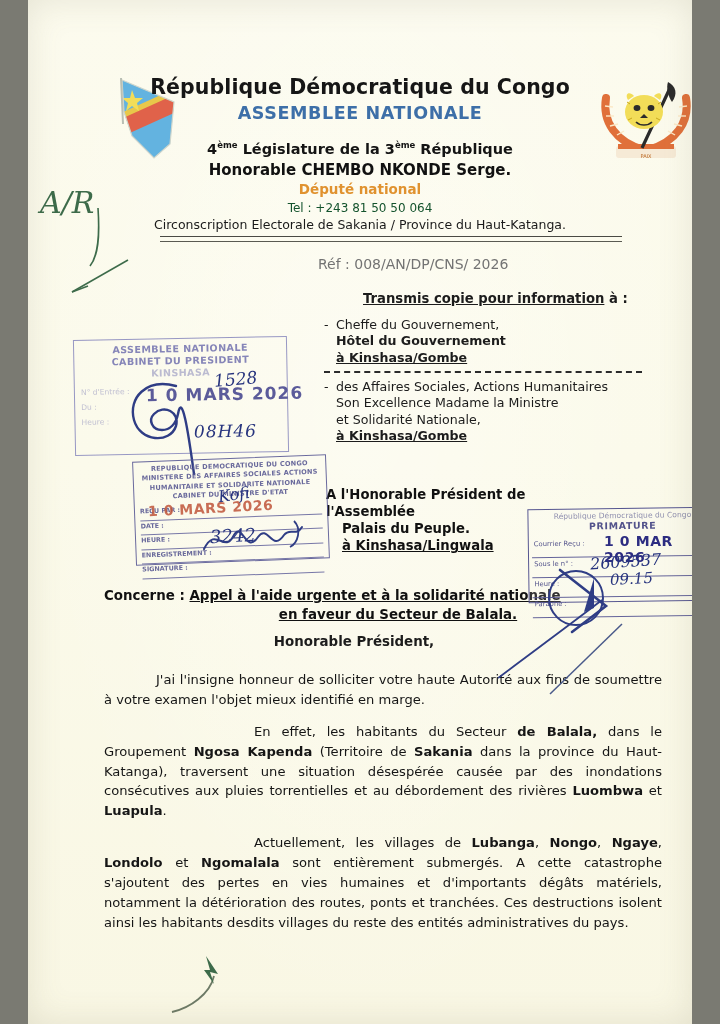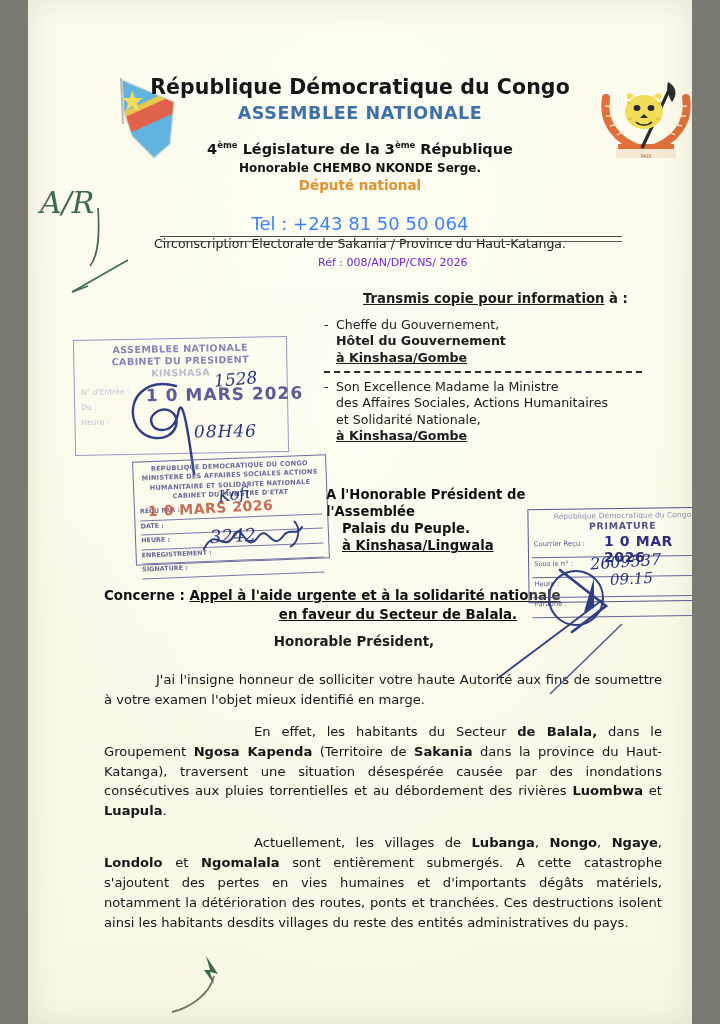--- a/index.html
+++ b/index.html
@@ -59,35 +59,35 @@
     font-size: 14.5px;
     font-weight: bold;
     margin-top: 17px;
     color: #141414;
   }
   .h-legislature sup {
     font-size: 8.5px;
     vertical-align: super;
   }
   .h-name {
-    font-size: 12px;
+    font-size: 15px;
     font-weight: bold;
     margin-top: 5px;
     color: #111;
   }
   .h-role {
     font-size: 13.5px;
     font-weight: bold;
     color: #e0922f;
     margin-top: 2px;
   }
   .h-tel {
-    font-size: 18px;
-    margin-top: 20px;
-    color: #3b82f6;
+    font-size: 12px;
+    margin-top: 4px;
+    color: #14532d;
   }
   .h-circ {
     font-size: 12.5px;
     margin-top: 2px;
     color: #1a1a1a;
   }
   .rule-double {
     position: absolute;
     left: 132px;
     width: 462px;
@@ -112,22 +112,22 @@
     top: 76px;
     width: 104px;
     height: 92px;
   }
 
   
   .ref {
     position: absolute;
     left: 290px;
     top: 256px;
-    font-size: 11px;
-    color: #6d28d9;
+    font-size: 14px;
+    color: #737373;
   }
 
   
   .transmis {
     position: absolute;
     left: 290px;
     top: 291px;
     font-size: 13.2px;
     font-weight: bold;
   }
@@ -500,22 +500,22 @@
   <div class="recipients" id="recipient-list">
       <div class="rcpt">
         <span class="dash">-</span>
         <div>Cheffe du Gouvernement,</div>
         <div class="b">Hôtel du Gouvernement</div>
         <div class="b"><span class="u">à Kinshasa/Gombe</span></div>
       </div>
       <div class="sep-dashed"></div>
       <div class="rcpt">
         <span class="dash">-</span>
+        <div>des Affaires Sociales, Actions Humanitaires</div>
         <div>Son Excellence Madame la Ministre</div>
-        <div>des Affaires Sociales, Actions Humanitaires</div>
         <div>et Solidarité Nationale,</div>
         <div class="b"><span class="u">à Kinshasa/Gombe</span></div>
       </div>
     </div>
 
   <div class="addressee">
     <div>A l'Honorable Président de l'Assemblée</div>
     <div class="indent">Palais du Peuple.</div>
     <div class="indent u">à Kinshasa/Lingwala</div>
   </div>

